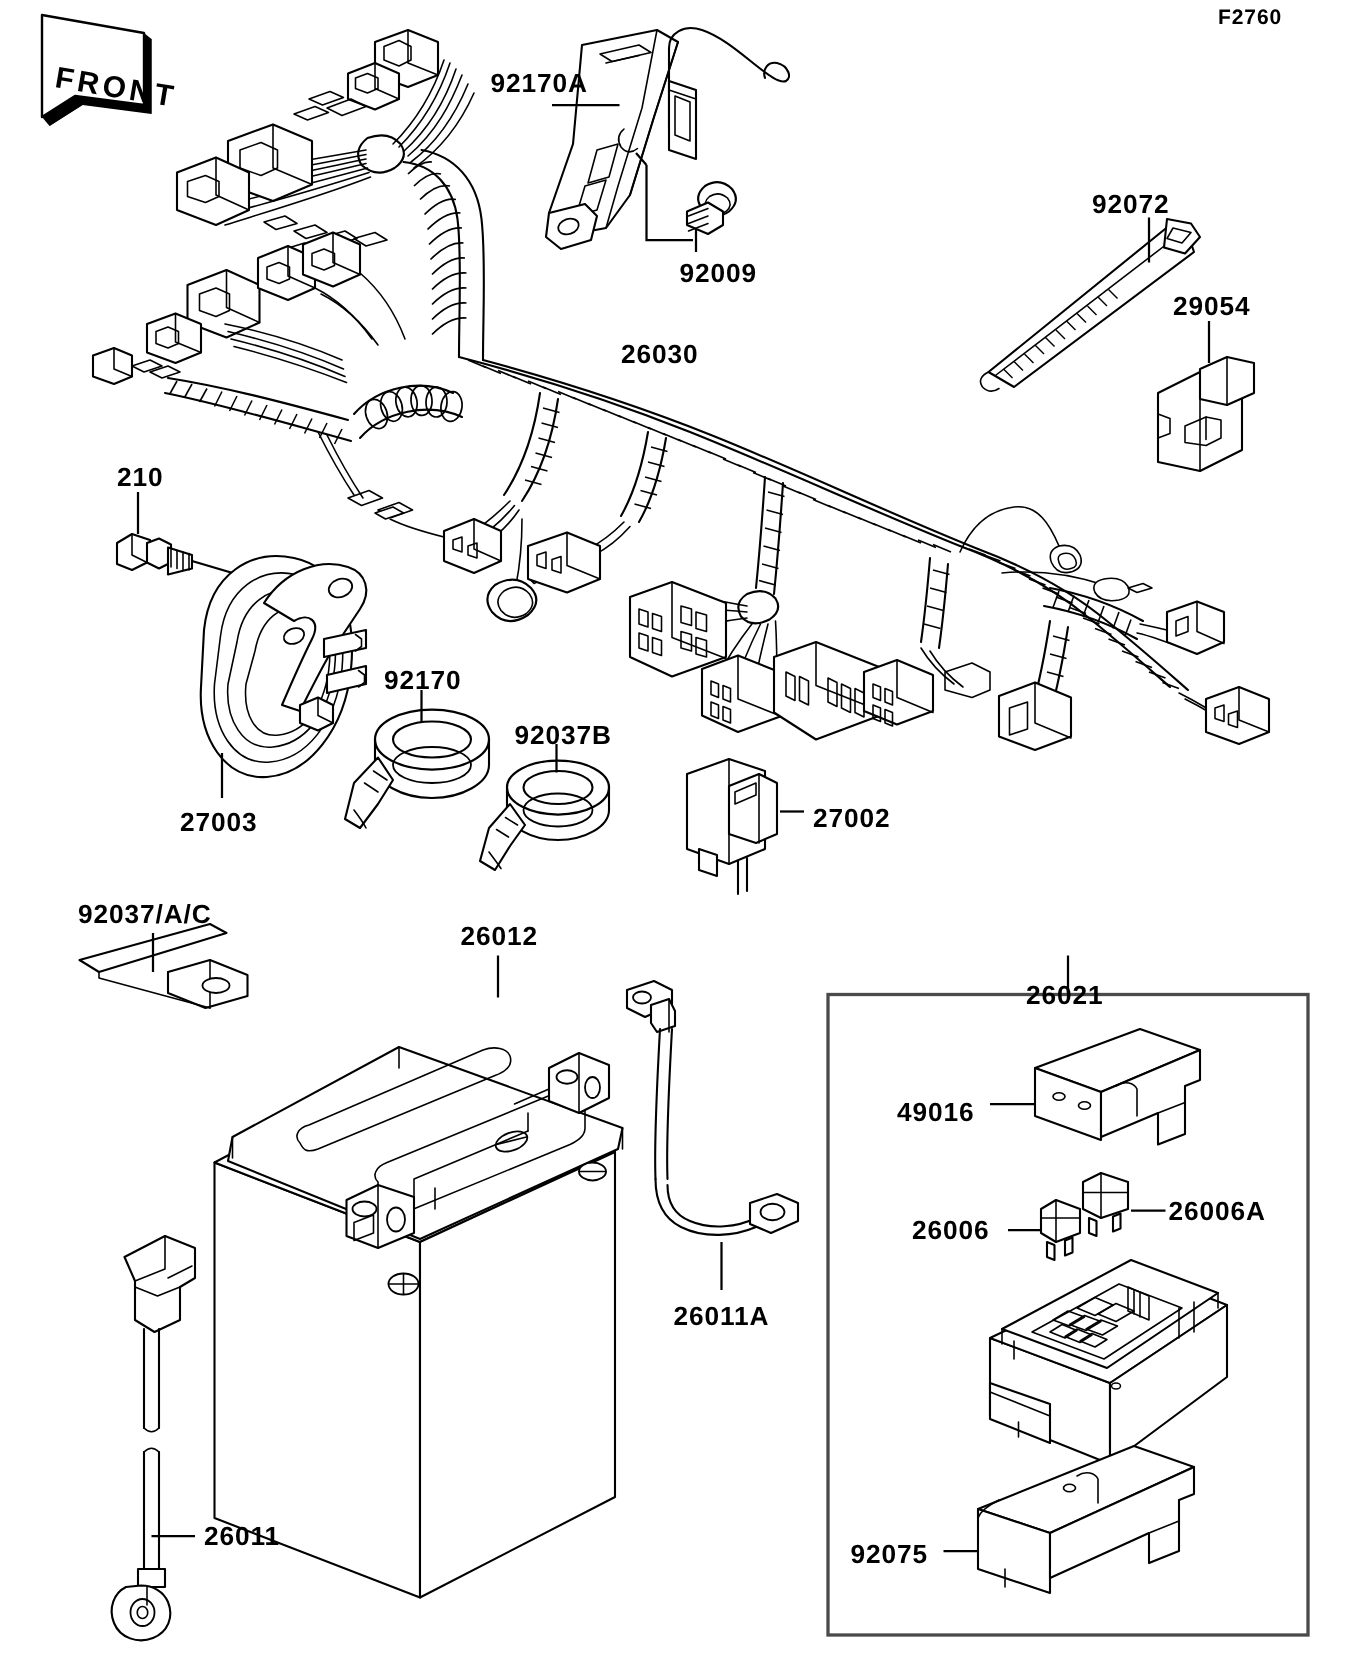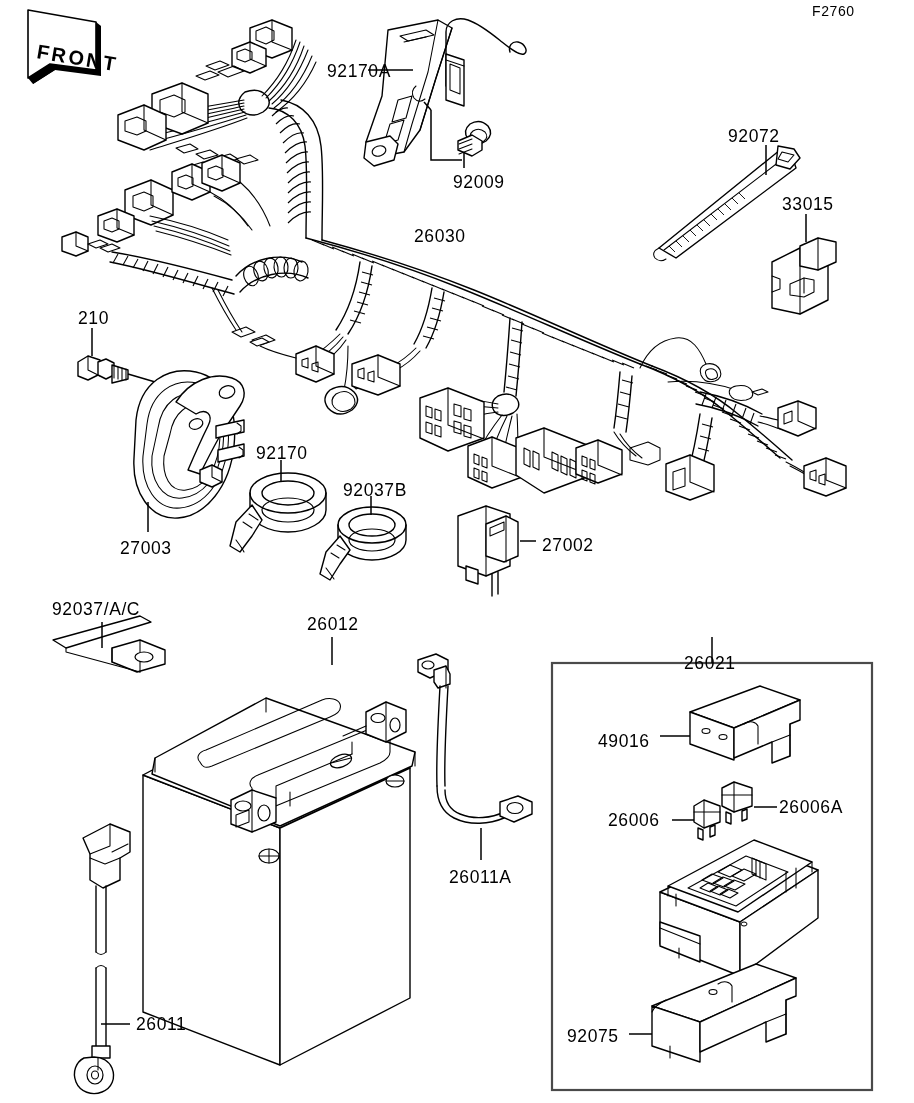--- a/index.html
+++ b/index.html
@@ -12,21 +12,21 @@
     position:relative;
     width:914px;
     height:1103px;
     background:#ffffff;
     overflow:hidden;
   }
   #art{position:absolute;left:0;top:0;width:914px;height:1103px;}
   .lbl{
     position:absolute;
     font-family:"Liberation Sans", sans-serif;
-    font-weight:normal;
+    font-weight:bold;
     color:#000;
     white-space:nowrap;
     letter-spacing:0.6px;
     line-height:1;
   }
   .lbl-18{font-size:17.5px;}
   .lbl-15{font-size:14px;}
 </style>
 </head>
 <body>
@@ -822,27 +822,27 @@
       <ellipse cx="713" cy="992" rx="4" ry="2.5" fill="#fff" stroke="#000" stroke-width="1.1"></ellipse>
       <path class="thin" d="M718 984 C724 980 730 982 732 986 L732 1002"></path>
 
       <path class="lead" d="M629 1034 L652 1034"></path>
     </g>
 
   </svg>
 
   <div class="lbl lbl-15" style="left:812px;top:4px;">F2760</div>
 
-  <div class="lbl lbl-18" style="left:303px;top:63px;padding-left:24px;">92170A</div>
+  <div class="lbl lbl-18" style="left:303px;top:47px;padding-left:24px;">92170A</div>
 
   <div class="lbl lbl-18" style="left:453px;top:174px;">92009</div>
 
   <div class="lbl lbl-18" style="left:728px;top:128px;">92072</div>
 
-  <div class="lbl lbl-18" style="left:782px;top:196px;">33015</div>
+  <div class="lbl lbl-18" style="left:782px;top:196px;">29054</div>
 
   <div class="lbl lbl-18" style="left:414px;top:228px;">26030</div>
 
   <div class="lbl lbl-18" style="left:78px;top:310px;">210</div>
 
   <div class="lbl lbl-18" style="left:120px;top:540px;">27003</div>
 
   <div class="lbl lbl-18" style="left:256px;top:445px;">92170</div>
 
   <div class="lbl lbl-18" style="left:343px;top:482px;">92037B</div>

